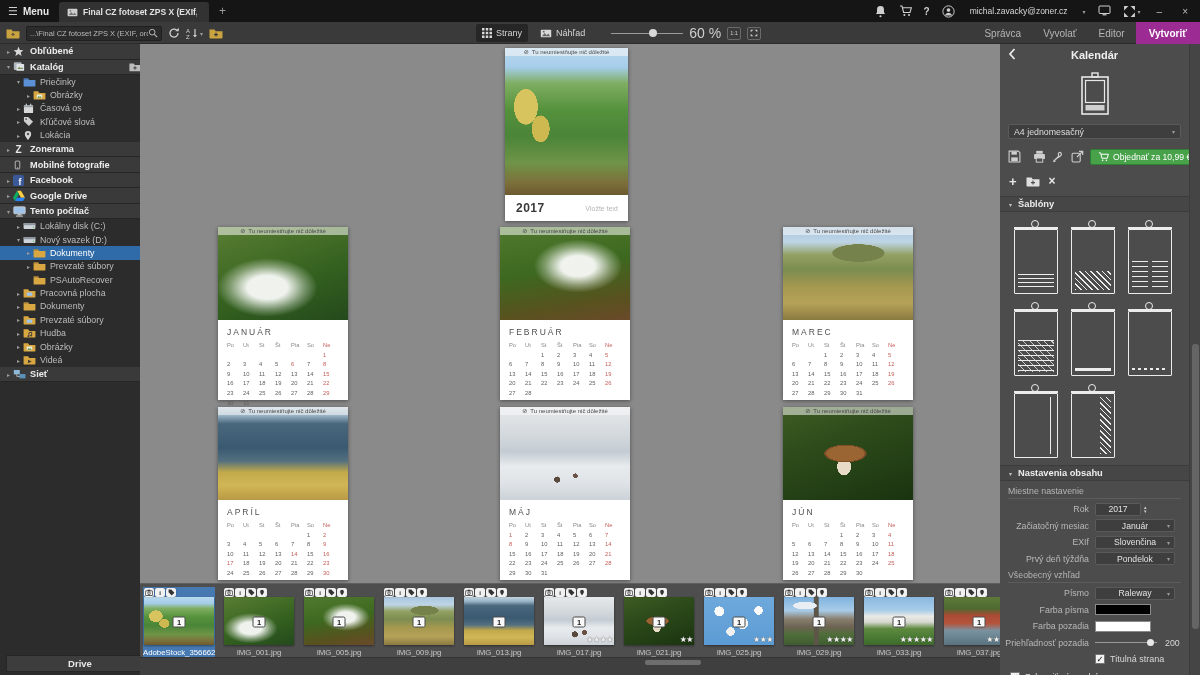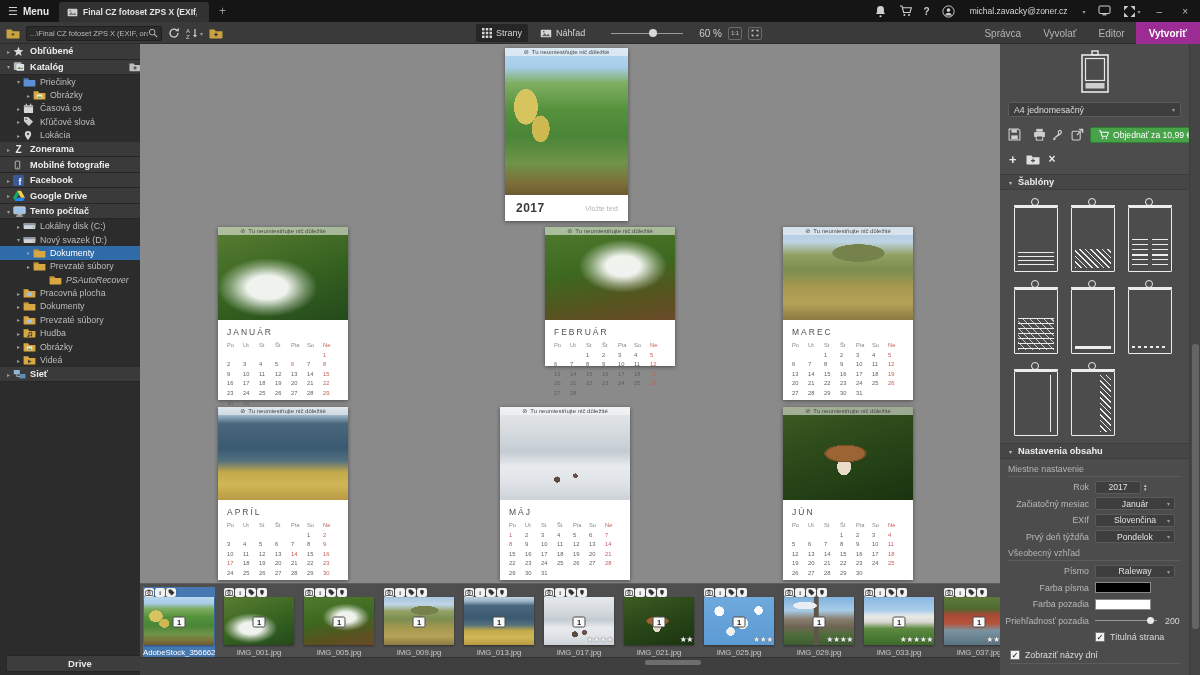--- a/index.html
+++ b/index.html
@@ -25,21 +25,21 @@
   .toolbar{position:absolute;left:0;top:22px;width:1200px;height:22px;background:#3a3a3a;border-bottom:1px solid #2c2c2c;}
   .tool-left{position:absolute;left:6px;top:0;height:22px;display:flex;align-items:center;gap:6px;}
   .path-field{display:flex;align-items:center;width:136px;height:15px;background:#2b2b2b;border:1px solid #1f1f1f;border-radius:2px;padding:0 3px;}
   .path-field .pv{flex:1;font-size:7.5px;color:#b8b8b8;white-space:nowrap;overflow:hidden;}
   .tool-center{position:absolute;left:476px;top:0;height:22px;display:flex;align-items:center;gap:6px;}
   .seg{display:flex;align-items:center;gap:4px;height:18px;padding:0 6px;border-radius:2px;font-size:9px;color:#d5d5d5;}
   .seg.active{background:#262626;}
   .zoom-slider{position:relative;width:72px;height:10px;margin-left:14px;}
   .zoom-slider .track{position:absolute;left:0;right:0;top:4.5px;height:1.5px;background:#9a9a9a;}
   .zoom-slider .knob{position:absolute;top:1px;left:38px;width:8px;height:8px;border-radius:50%;background:#d8d8d8;}
-  .zoom-val{font-size:10px;color:#cfcfcf;margin-left:10px;}
+  .zoom-val{font-size:14px;color:#cfcfcf;}
   .sq-btn{width:14px;height:13px;border:1px solid #6a6a6a;border-radius:2px;display:flex;align-items:center;justify-content:center;font-size:5.5px;color:#cfcfcf;}
   .modules{position:absolute;right:0;top:0;height:22px;display:flex;align-items:flex-start;}
   .module{font-size:10px;color:#b5b5b5;padding:0 11px;height:22px;display:flex;align-items:center;}
   .module.active{background:#9c2b94;color:#fff;font-weight:bold;padding:0 13px;}
 
   
   .sidebar{position:absolute;left:0;top:44px;width:160px;bottom:0;background:#2c2c2c;overflow:hidden;}
   .tree-row{display:flex;align-items:center;height:13.4px;padding-right:4px;color:#bdbdbd;font-size:8.8px;white-space:nowrap;}
   .tree-row .arr{width:9px;font-size:6px;color:#9a9a9a;text-align:center;flex:0 0 9px;}
   .tree-row .tic{width:13px;height:12px;margin-right:4px;flex:0 0 13px;display:flex;align-items:center;}
@@ -538,21 +538,21 @@
         <div class="tree-row item" style="padding-left: 24px;">
           <span class="arr">▸</span>
           <span class="tic">
             <svg width="13" height="10" viewBox="0 0 14 11">
               <path d="M0.5 1.5h5l1.2 1.7h6.8v6.3a1 1 0 0 1-1 1h-11a1 1 0 0 1-1-1z" fill="#d9a741"></path>
               <path d="M0.5 1.5h5l1 1.4h-6z" fill="rgba(0,0,0,.18)"></path>
             </svg>
           </span>
           <span class="lbl">Prevzaté súbory</span>
         </div>
-        <div class="tree-row item" style="padding-left: 40px; font-style: italic;">
+        <div class="tree-row item" style="padding-left: 24px;">
           <span class="arr"></span>
           <span class="tic">
             <svg width="13" height="10" viewBox="0 0 14 11">
               <path d="M0.5 1.5h5l1.2 1.7h6.8v6.3a1 1 0 0 1-1 1h-11a1 1 0 0 1-1-1z" fill="#d9a741"></path>
               <path d="M0.5 1.5h5l1 1.4h-6z" fill="rgba(0,0,0,.18)"></path>
             </svg>
           </span>
           <span class="lbl">PSAutoRecover</span>
         </div>
         <div class="tree-row item" style="padding-left: 14px;">
@@ -714,21 +714,21 @@
               <span>30</span>
               <span>31</span>
               <span></span>
               <span></span>
               <span></span>
               <span></span>
               <span></span>
             </div>
           </div>
         </div>
-        <div class="page month-page" style="left: 360px; top: 183px; width: 130px; height: 139px; margin-left: 45px;">
+        <div class="page month-page" style="left: 360px; top: 183px; width: 130px; height: 173px;">
           <div class="photo ph-waterfall2" style="height: 93px;">
             <div class="bleed">
               <span class="b-ic">⊘</span>
               <span>Tu neumiestňujte nič dôležité</span>
             </div>
           </div>
           <div class="m-body">
             <div class="m-name">FEBRUÁR</div>
             <div class="dn-row">
               <span>Po</span>
@@ -1358,20 +1358,28 @@
           <div class="fs-name">IMG_037.jpg</div>
         </div>
       </div>
     <div class="fs-scroll">
         <div class="thumb"></div>
       </div>
   </div>
 
   <div class="panel">
     <div class="panel-inner">
+      <div class="panel-head">
+        <span class="back-btn">
+            <svg width="8" height="12" viewBox="0 0 8 12">
+              <path d="M6.5 1L2 6l4.5 5" fill="none" stroke="#e8e8e8" stroke-width="1.8"></path>
+            </svg>
+          </span>
+        <span class="panel-title">Kalendár</span>
+      </div>
       <div class="product-ic">
         <svg width="34" height="44" viewBox="0 0 34 44">
             <rect x="14" y="1" width="6" height="4" fill="none" stroke="#e8e8e8" stroke-width="1.4"></rect>
             <rect x="4" y="5" width="26" height="37" fill="none" stroke="#e8e8e8" stroke-width="1.6"></rect>
             <rect x="7.5" y="8.5" width="19" height="22" fill="none" stroke="#e8e8e8" stroke-width="1.2"></rect>
             <rect x="7.5" y="33" width="19" height="5.5" fill="#cfcfcf"></rect>
           </svg>
       </div>
       <div class="fmt-select">
         <span>A4 jednomesačný</span>

